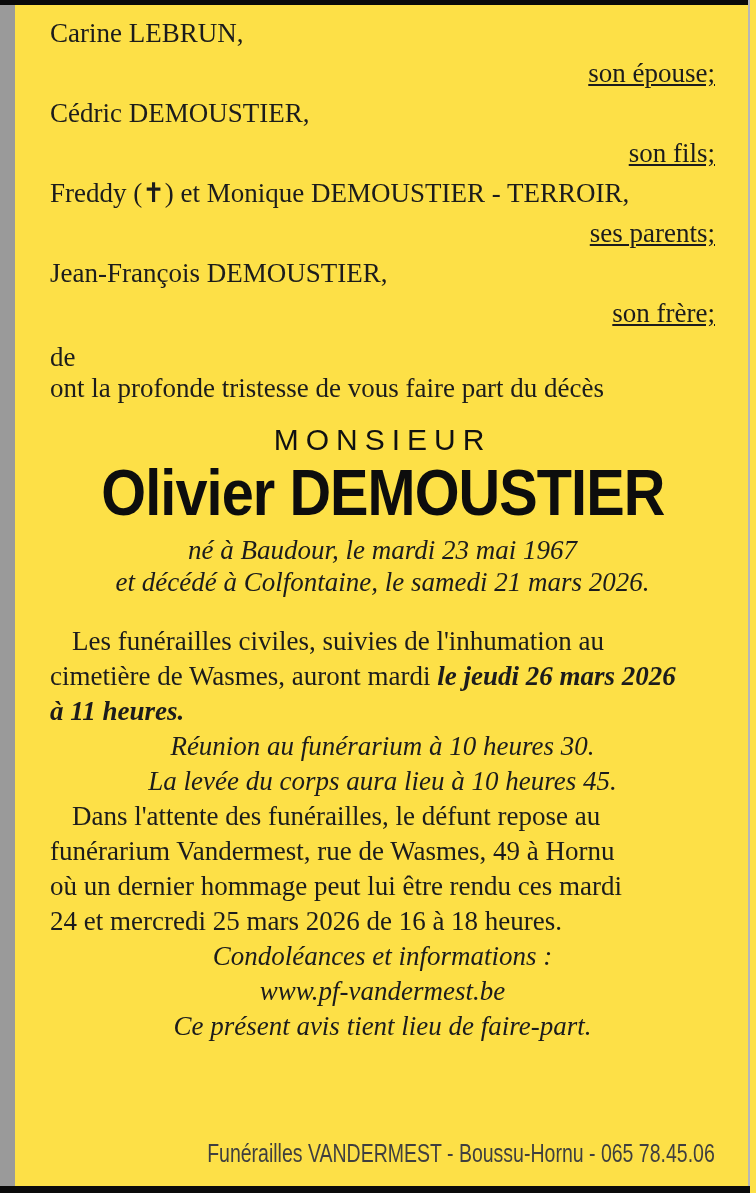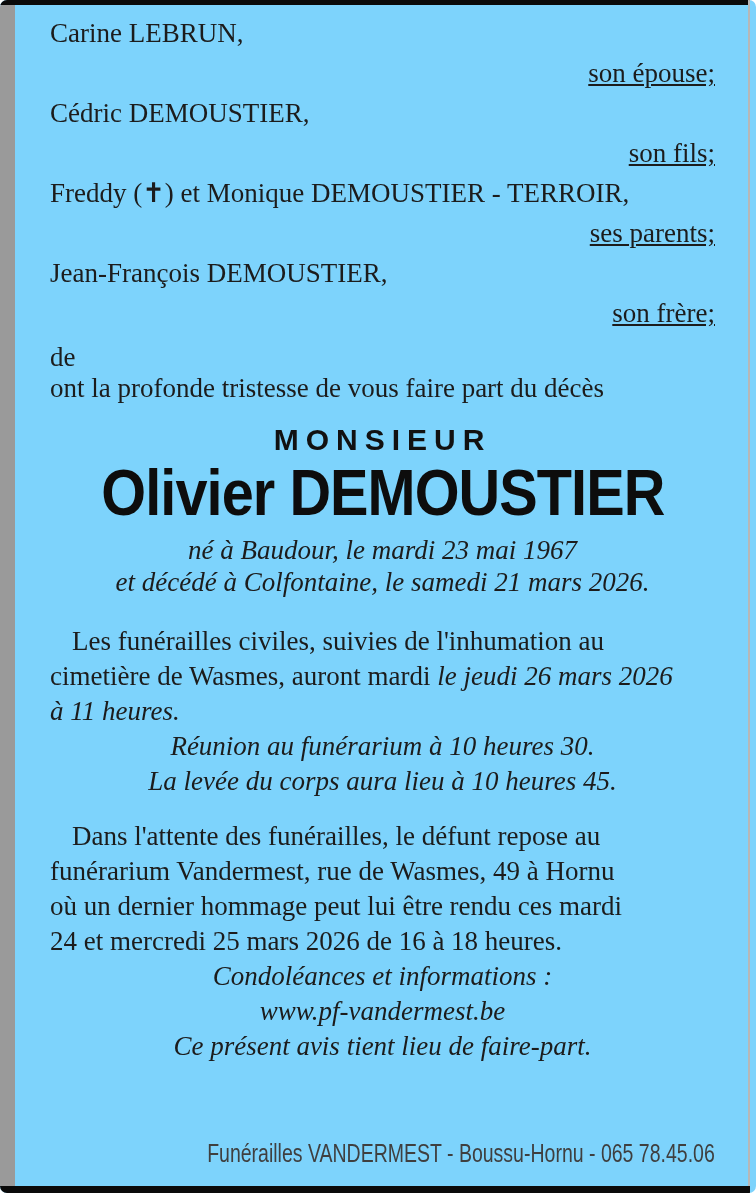--- a/index.html
+++ b/index.html
@@ -1,54 +1,53 @@
 <!DOCTYPE html>
 <html><head>
 <meta charset="utf-8">
 <title>Avis de décès</title>
 <style>
   html, body { margin: 0; padding: 0; background: #ffffff; }
   .page {
     position: relative;
     width: 756px;
     height: 1193px;
-    background: #7dd3fc;
+    background: #fde047;
     overflow: hidden;
     font-family: "Liberation Serif", serif;
-    border-radius: 7px;
   }
   
   .bar-top    { position: absolute; left: 0; top: 0; width: 750px; height: 5px; background: #0a0a0a; }
   .bar-bottom { position: absolute; left: 0; top: 1186px; width: 750px; height: 7px; background: #0a0a0a; }
   .bar-left   { position: absolute; left: 0; top: 5px; width: 15px; height: 1181px; background: #9a9a9a; }
   .line-right { position: absolute; left: 748px; top: 0; width: 2px; height: 1193px; background: #b7b7b7; }
 
   .content {
     position: absolute;
     left: 50px;
     top: 0;
     width: 665px;
     color: #1c1c1c;
     font-size: 27px;
   }
   .l { text-align: left;  white-space: nowrap; }
   .r { text-align: right; white-space: nowrap; text-decoration: underline; }
   .c { text-align: center; white-space: nowrap; font-style: italic; }
-  .ind { text-indent: 22px; margin-top: 20px; }
-  .bi { font-weight: 400; font-style: italic; }
+  .ind { text-indent: 22px; }
+  .bi { font-weight: 700; font-style: italic; }
   .it { font-style: italic; }
 
   .sec-list { margin-top: 13px; line-height: 40px; }
   .sec-announce { margin-top: 9px; line-height: 31px; }
 
   .monsieur {
     margin-top: 20px;
     text-align: center;
     font-family: "Liberation Sans", sans-serif;
-    font-weight: 700;
+    font-weight: 400;
     font-size: 30px;
     line-height: 32px;
     letter-spacing: 7px;
     color: #111111;
     white-space: nowrap;
   }
   .deceased-wrap { margin-top: 2px; height: 70px; line-height: 70px; text-align: center; white-space: nowrap; }
   .deceased {
     display: inline-block;
     font-family: "Liberation Sans", sans-serif;

